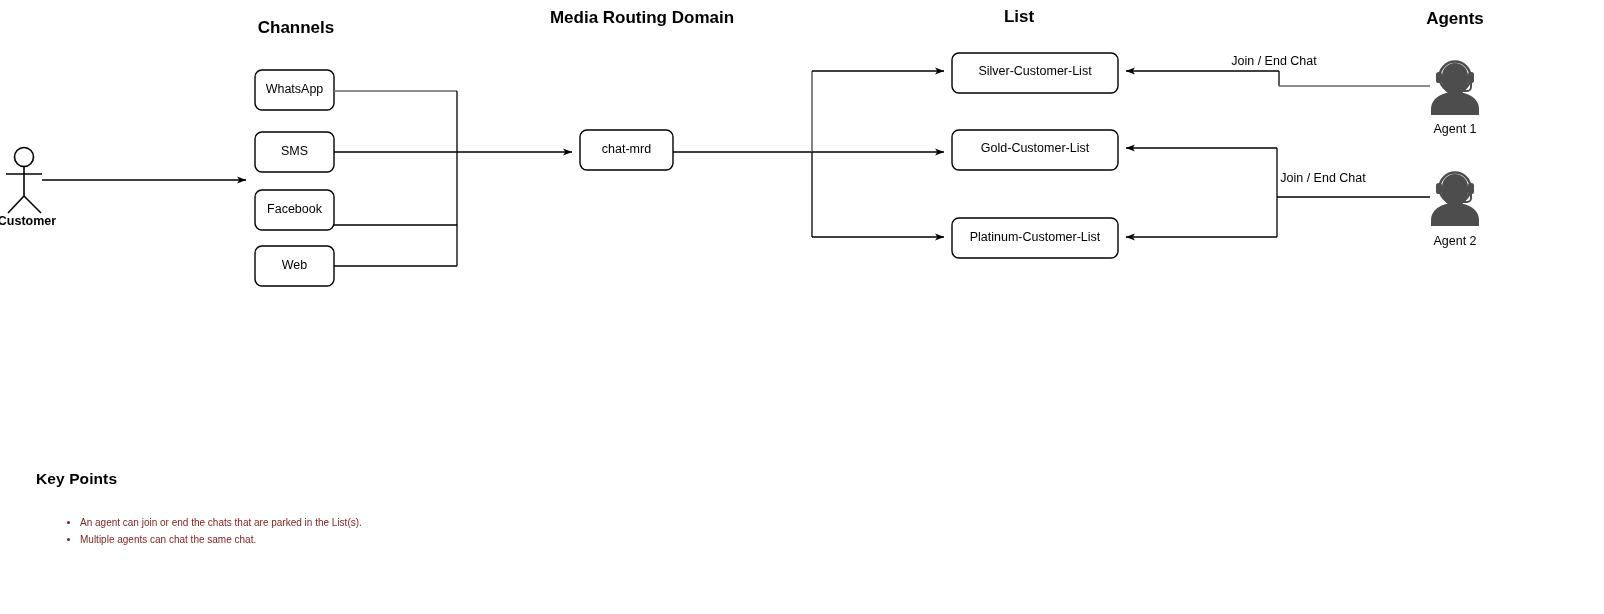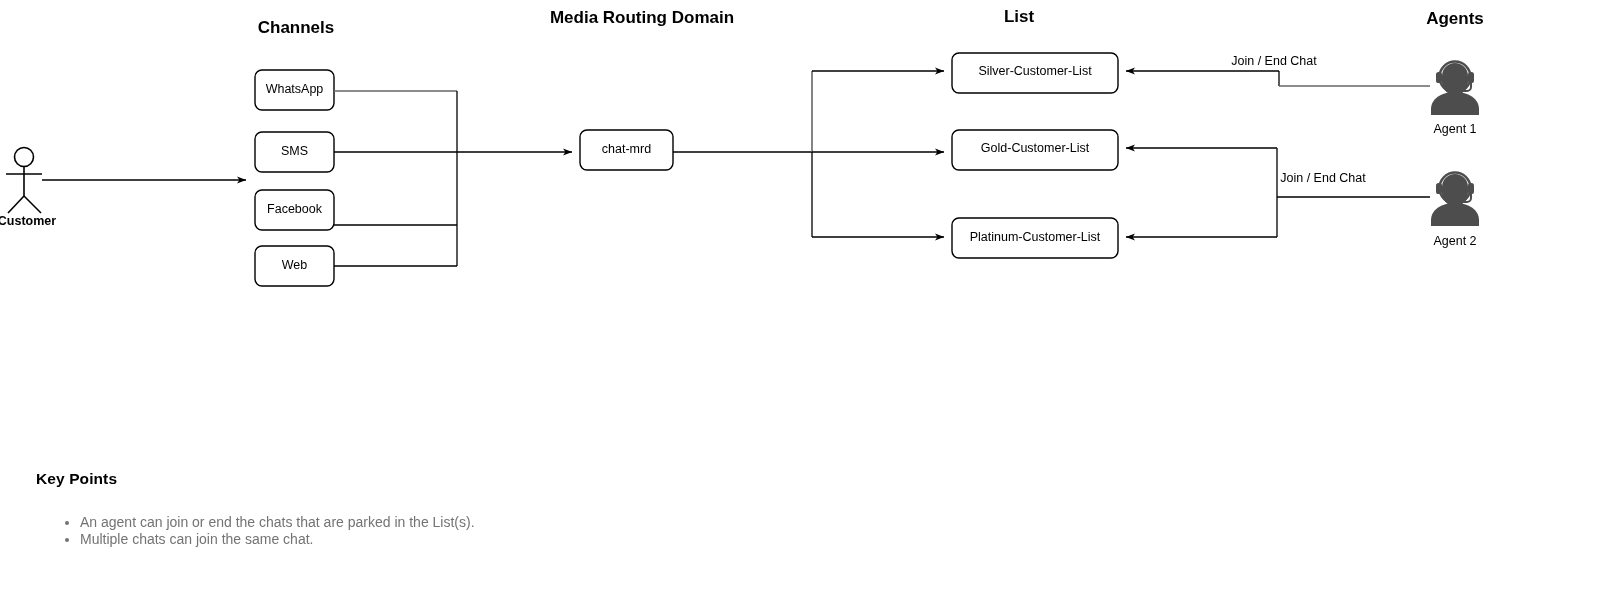--- a/index.html
+++ b/index.html
@@ -98,22 +98,22 @@
     color: #000000;
     letter-spacing: 0.1px;
   }
   .keypoints ul {
     margin: 26px 0 0 0;
     padding-left: 52px;
     list-style-type: disc;
   }
   .keypoints li {
     font-family: "Liberation Sans", sans-serif;
-    font-size: 14px;
-    color: #737373;
+    font-size: 10px;
+    color: #7f1d1d;
     line-height: 17px;
   }
 </style>
 </head>
 <body>
 
 <div id="canvas-root">
 
   <svg class="diagram" viewBox="0 0 1604 614">
     <defs>
@@ -222,17 +222,17 @@
       </g>
       <text class="agent-label" x="1455" y="245">Agent 2</text>
     </g>
 
   </svg>
 
   <div class="keypoints">
     <h2>Key Points</h2>
     <ul>
       <li>An agent can join or end the chats that are parked in the List(s).</li>
-      <li>Multiple chats can join the same chat.</li>
+      <li>Multiple agents can chat the same chat.</li>
     </ul>
   </div>
 
 </div>
 
 </body></html>

